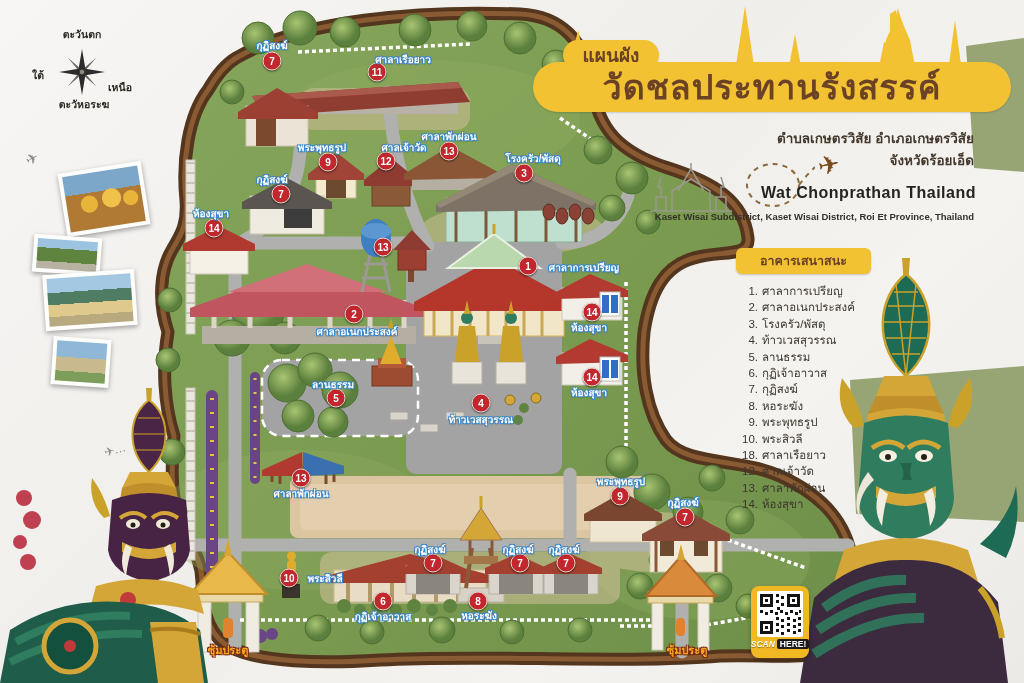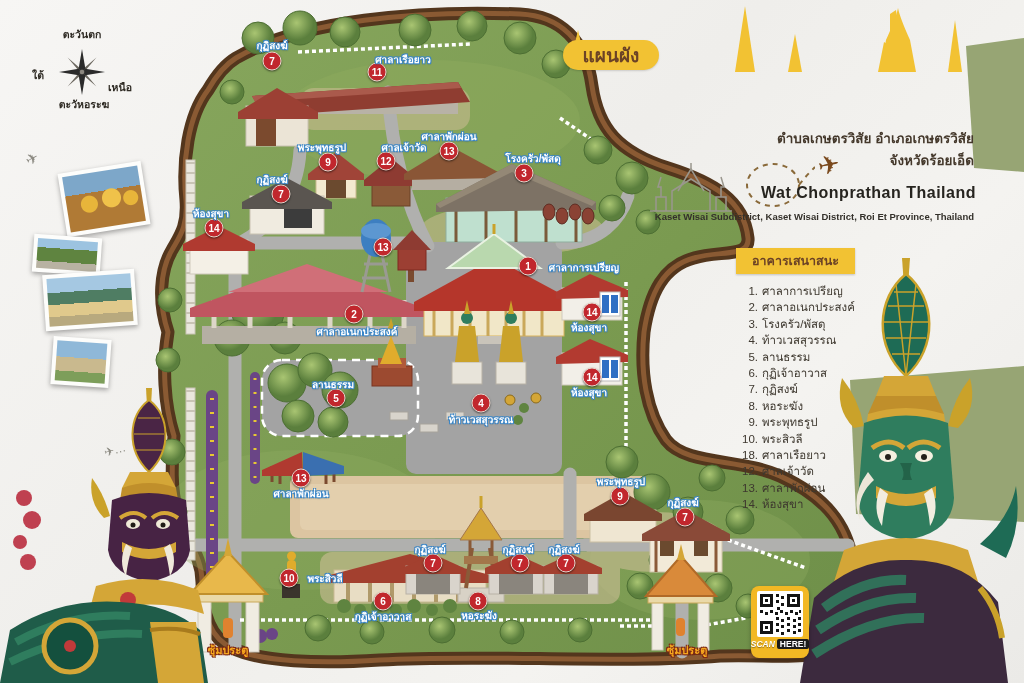--- a/index.html
+++ b/index.html
@@ -22,22 +22,22 @@
   .temple-art{position:absolute;left:648px;top:163px;z-index:3;}
   .route{position:absolute;left:735px;top:155px;z-index:3;}
   .plane-big{position:absolute;left:818px;top:150px;font-size:26px;color:#7a491d;transform:rotate(-12deg);z-index:3;}
   .plane-doodle1{position:absolute;left:26px;top:150px;font-size:15px;color:#8e8c84;transform:rotate(-28deg);z-index:2;}
   .plane-doodle2{position:absolute;left:104px;top:443px;font-size:12px;color:#8e8c84;transform:rotate(-15deg);z-index:2;}
   
   .compass-label{position:absolute;font-size:10.5px;font-weight:bold;color:#2e2a23;z-index:3;transform:translate(-50%,-50%);}
   .compass-star{position:absolute;left:58px;top:48px;z-index:3;}
   
   .legend{position:absolute;left:736px;top:248px;z-index:6;}
-  .legend-pill{background:#f2c233;color:#6b4226;font-weight:bold;font-size:12.5px;border-radius:0;
-    padding:3px 16px;display:inline-block;box-shadow:0 1px 2px rgba(0,0,0,.2);}
+  .legend-pill{background:#f2c233;color:#6b4226;font-weight:bold;font-size:12.5px;border-radius:6px;
+    padding:3px 24px;display:inline-block;box-shadow:0 1px 2px rgba(0,0,0,.2);}
   .legend-items{margin-top:9px;}
   .legend-item{font-size:11.5px;color:#3e382f;line-height:16.4px;white-space:nowrap;display:flex;}
   .legend-item .no{width:22px;text-align:right;margin-right:4px;flex:none;}
   
   .photo{position:absolute;background:#fdfdfb;border:none;box-shadow:0 2px 5px rgba(0,0,0,.35);padding:4px;z-index:2;}
   .photo .img{width:100%;height:100%;}
   .photo1{left:62px;top:167px;width:76px;height:56px;transform:rotate(-9deg);}
   .photo1 .img{background:linear-gradient(#7da7c9 0 35%,#c98f3f 35% 70%,#a86a2d 70%);
     background-image:radial-gradient(circle at 30% 55%,#e8b53a 0 8px,transparent 9px),radial-gradient(circle at 60% 50%,#f0c24a 0 9px,transparent 10px),radial-gradient(circle at 85% 55%,#e8b53a 0 7px,transparent 8px),linear-gradient(#7da7c9 0 35%,#b07a35 35%);}
   .photo2{left:33px;top:236px;width:60px;height:30px;transform:rotate(4deg);}
@@ -377,20 +377,21 @@
     <g fill="#f2c233">
       <polygon points="12,56 18,30 24,56"></polygon>
       <polygon points="175,72 185,6 195,72"></polygon>
       <polygon points="228,72 235,34 242,72"></polygon>
       <polygon points="318,72 324,42 330,46 330,14 336,10 338,28 342,46 348,72"></polygon>
       <path d="M320,72 L326,40 Q336,18 338,8 Q340,18 350,40 L356,72 Z"></path>
       <polygon points="388,72 395,20 402,72"></polygon>
     </g>
   </svg>
   <div class="pill title-small">แผนผัง</div>
+  <div class="pill title-main">วัดชลประทานรังสรรค์</div>
   <div class="subtitle sub1">ตำบลเกษตรวิสัย อำเภอเกษตรวิสัย</div>
   <div class="subtitle sub2">จังหวัดร้อยเอ็ด</div>
 
   <svg class="temple-art" width="86" height="50" viewBox="0 0 86 50" fill="none" stroke="#9a978e" stroke-width="1.5">
     <polyline points="2,48 84,48"></polyline>
     <polyline points="8,48 8,34 18,34 18,48"></polyline>
     <polyline points="68,48 68,34 78,34 78,48"></polyline>
     <polyline points="13,34 13,24 10,24 13,14"></polyline>
     <polyline points="73,34 73,24 76,24 73,14"></polyline>
     <polyline points="24,48 24,28 43,16 62,28 62,48"></polyline>

